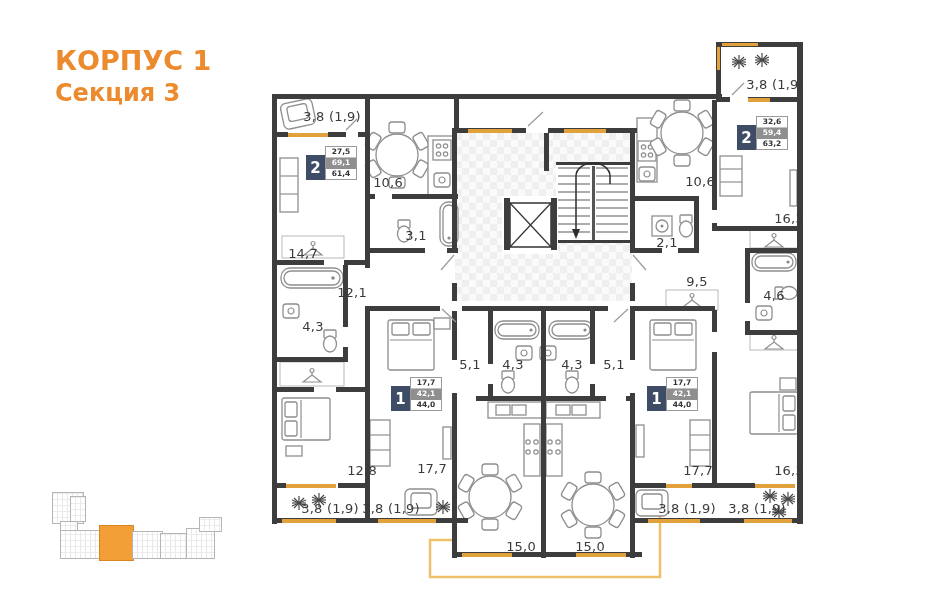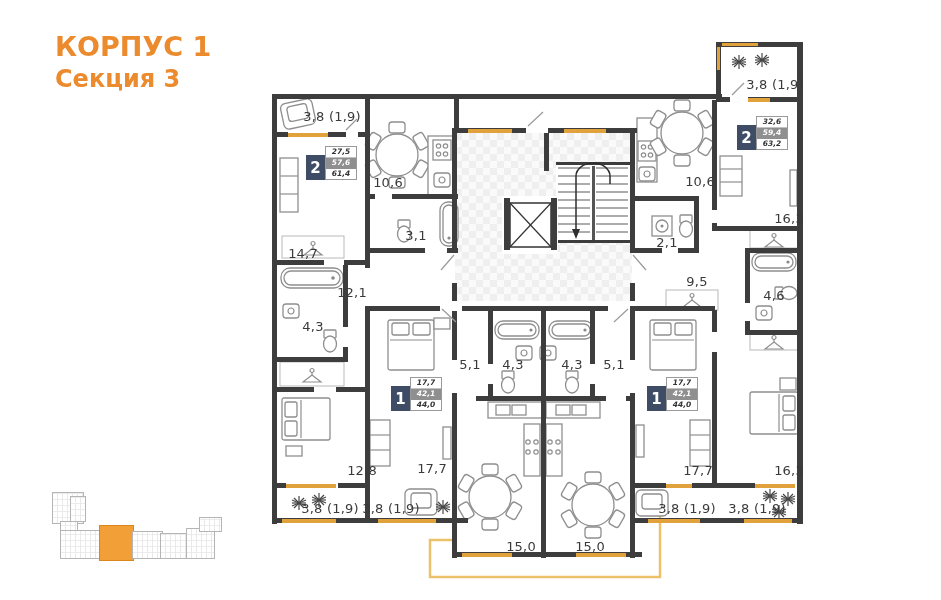--- a/index.html
+++ b/index.html
@@ -1,40 +1,40 @@
 <!DOCTYPE html>
 <html><head>
 <meta charset="utf-8">
 <style>
   html,body{margin:0;padding:0;background:#fff;}
   body{font-family:"DejaVu Sans","Liberation Sans",sans-serif;}
   #canvas{position:relative;width:941px;height:600px;background:#fff;overflow:hidden;}
   
-  #title{position:absolute;left:55px;top:30px;z-index:6;}
+  #title{position:absolute;left:55px;top:44px;z-index:6;}
   .t1{font-size:27px;font-weight:bold;color:#ec8a2e;line-height:1.25;}
   .t2{font-size:24px;font-weight:bold;color:#ec8a2e;line-height:1.3;}
   .t3{font-size:17px;font-weight:bold;color:#1d1d1d;line-height:1.5;}
   
   #plan-svg{position:absolute;left:0;top:0;z-index:1;}
   .w{fill:#3d3d3d;}
   .win{fill:#e2a23b;}
   .fl{fill:#fff;stroke:#8f8f8f;stroke-width:1.3;}
   .ln{stroke:#8f8f8f;stroke-width:1.2;fill:none;}
   .dln{stroke:#5a5a5a;stroke-width:1;fill:none;}
   .arr{stroke:#2e2e2e;stroke-width:1.5;fill:none;}
   .door{stroke:#9a9a9a;stroke-width:1.2;}
   .plant line{stroke:#474747;stroke-width:1.2;}
   .terr{stroke:#edc169;stroke-width:2.5;fill:none;}
   .hbox{fill:#fff;stroke:#b9b9b9;stroke-width:1;}
   
   #labels-layer{position:absolute;inset:0;z-index:4;}
   .rlabel{position:absolute;transform:translate(-50%,-50%);font-size:13px;color:#3a3a3a;white-space:nowrap;letter-spacing:.2px;}
   .badge{position:absolute;display:flex;align-items:flex-end;z-index:5;}
   .bnum{width:19px;height:25px;background:#3e4c66;color:#fff;font-size:15px;font-weight:bold;display:flex;align-items:center;justify-content:center;}
-  .bvals{width:30px;border:1px solid #9a9a9a;background:#fff;font-style:italic;}
+  .bvals{width:30px;border:1px solid #9a9a9a;background:#fff;}
   .bv{height:10px;line-height:10px;font-size:7.5px;font-weight:bold;text-align:center;color:#333;border-bottom:1px solid #c2c2c2;}
   .bv.v2{background:#8f8f8f;color:#fff;border-bottom:1px solid #8f8f8f;}
   .bv.v3{border-bottom:none;}
   
   #minimap{position:absolute;inset:0;z-index:3;}
   .mm-block{position:absolute;border:1px solid #b5b5b5;background-color:#fff;
     background-image:repeating-linear-gradient(90deg,transparent 0 4px,#e9e9e9 4px 5px),repeating-linear-gradient(0deg,transparent 0 5px,#ececec 5px 6px);}
   .mm-block.hl{background:#f29f38;border-color:#d9861f;}
 </style>
 </head>
@@ -497,21 +497,21 @@
       <span class="rlabel" style="left: 700px; top: 181px;">10,6</span>
       <span class="rlabel" style="left: 667px; top: 242px;">2,1</span>
       <span class="rlabel" style="left: 697px; top: 281px;">9,5</span>
       <span class="rlabel" style="left: 789px; top: 218px;">16,3</span>
       <span class="rlabel" style="left: 774px; top: 295px;">4,6</span>
       <span class="rlabel" style="left: 775px; top: 84px;">3,8 (1,9)</span>
       <div class="badge" style="left: 306px; top: 146px;">
         <div class="bnum">2</div>
         <div class="bvals">
           <div class="bv v1">27,5</div>
-          <div class="bv v2">57,6</div>
+          <div class="bv v2">69,1</div>
           <div class="bv v3">61,4</div>
         </div>
       </div>
       <div class="badge" style="left: 737px; top: 116px;">
         <div class="bnum">2</div>
         <div class="bvals">
           <div class="bv v1">32,6</div>
           <div class="bv v2">59,4</div>
           <div class="bv v3">63,2</div>
         </div>

